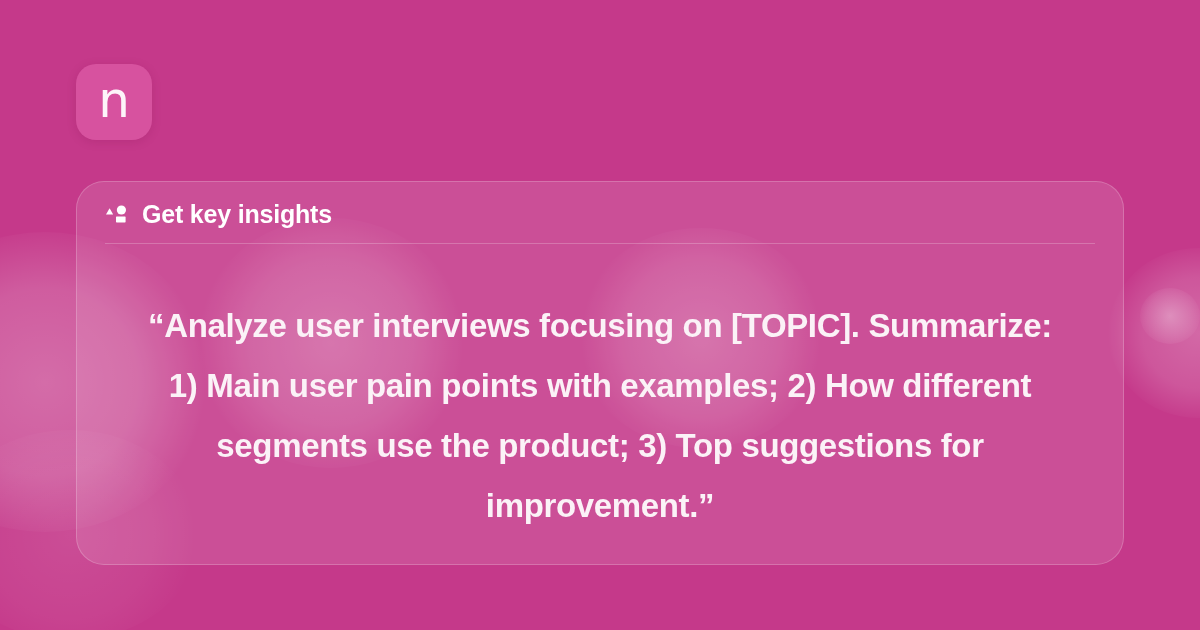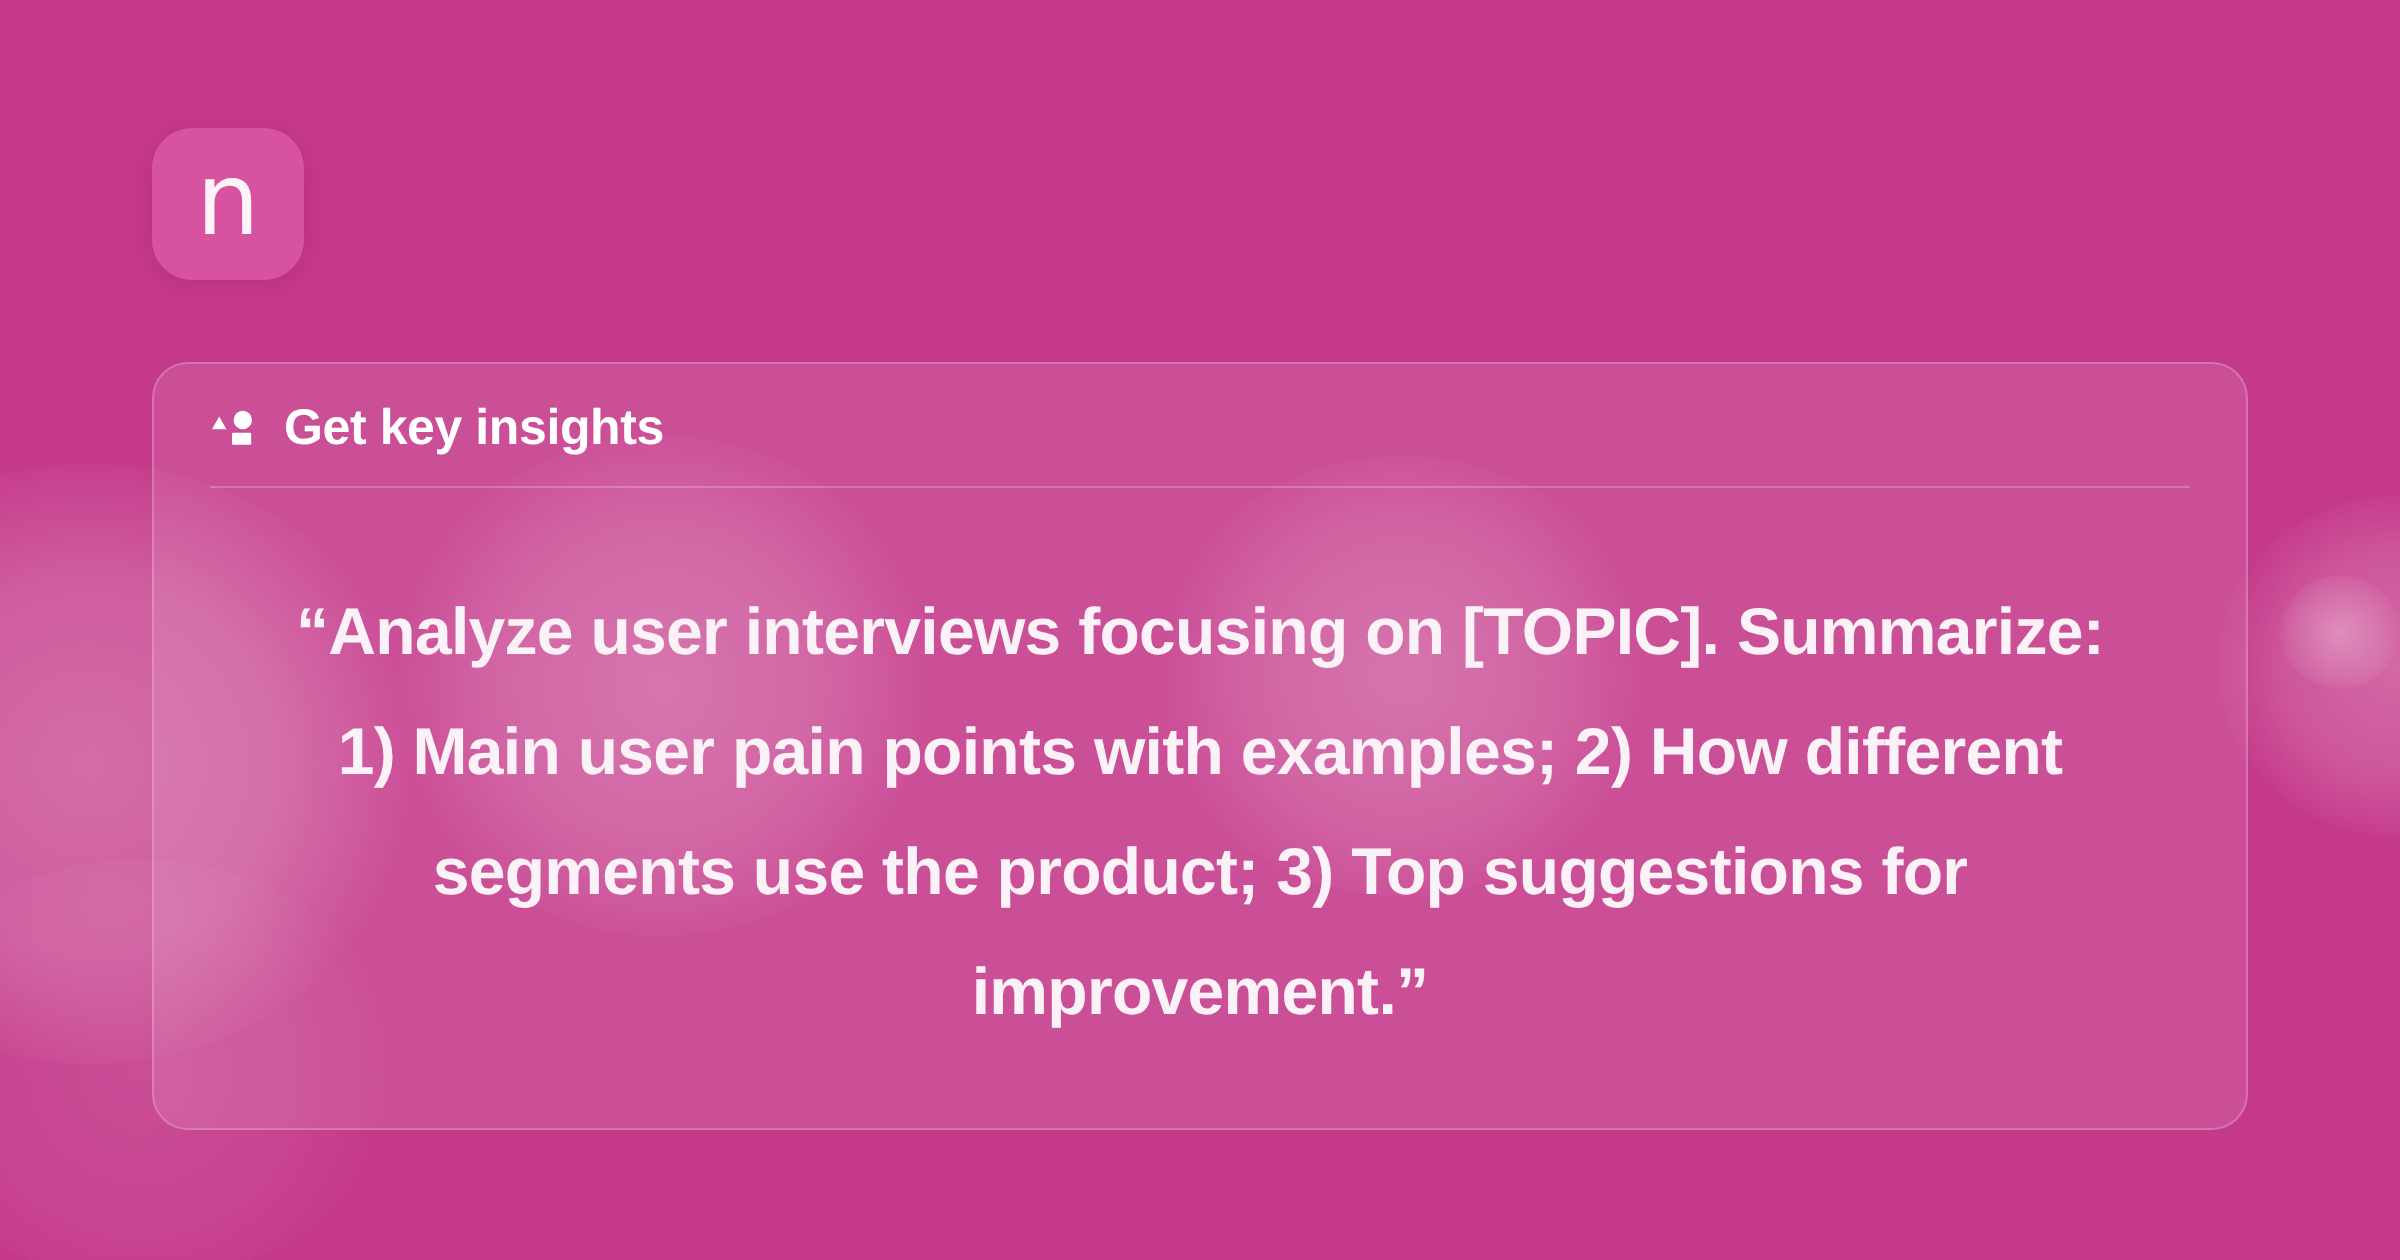--- a/index.html
+++ b/index.html
@@ -112,21 +112,21 @@
     top: -2px;
   }
 
   
   .card {
     position: absolute;
     left: 76px;
     top: 181px;
     width: 1048px;
     height: 384px;
-    border-radius: 18px;
+    border-radius: 28px;
     background: rgba(255, 255, 255, 0.115);
     border: 1px solid rgba(255, 255, 255, 0.20);
     box-sizing: border-box;
     overflow: hidden;
   }
 
   .card-header {
     display: flex;
     align-items: center;
     gap: 13px;
@@ -151,21 +151,21 @@
     white-space: nowrap;
   }
 
   .card-divider {
     margin: 19px 28px 0 28px;
     height: 1px;
     background: rgba(255, 255, 255, 0.22);
   }
 
   .quote {
-    margin: 8px;
+    margin: 18px;
     padding: 34px 46px 0 46px;
     color: #fbf2f7;
     font-size: 33px;
     line-height: 60px;
     font-weight: bold;
     text-align: center;
     letter-spacing: -0.35px;
     font-family: "Liberation Sans", sans-serif;
   }
 </style>

